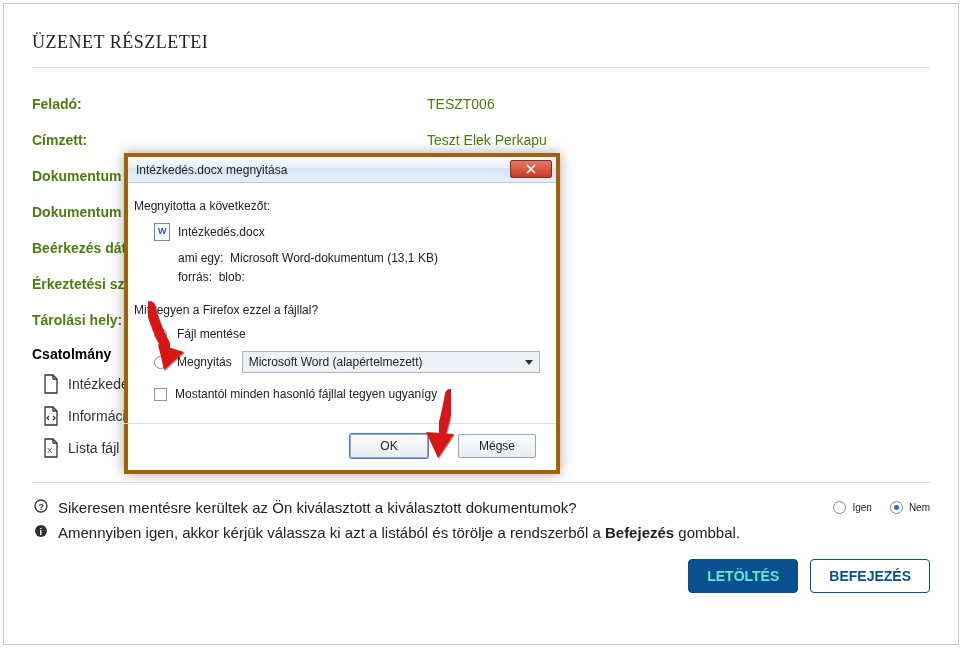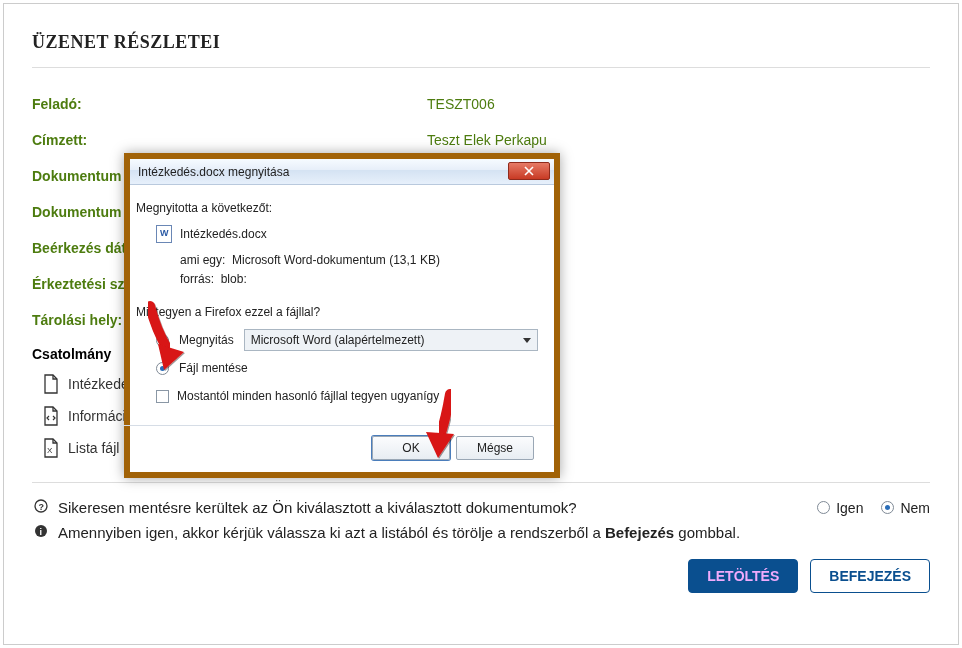--- a/index.html
+++ b/index.html
@@ -12,21 +12,21 @@
     overflow: hidden;
   }
   .panel {
     position: absolute;
     top: 3px; left: 3px; right: 3px; bottom: 3px;
     border: 1px solid #ccc;
     padding: 28px 28px 18px 28px;
   }
   .panel-title {
     font-size: 18px;
-    font-weight: 700;
+    font-weight: 400;
     letter-spacing: 0.5px;
     color: #222;
     padding-bottom: 14px;
     border-bottom: 1px solid #ddd;
     margin-bottom: 18px;
     font-family: "Georgia", serif;
   }
   .detail-row {
     display: flex;
     padding: 10px 0;
@@ -53,42 +53,42 @@
   .question-row {
     display: flex;
     align-items: center;
     font-size: 15px;
     color: #222;
     padding: 4px 0;
   }
   .question-row .qicon {
     width: 18px; text-align:center; margin-right:8px; color:#333;
   }
-  .yesno { margin-left: auto; display:flex; gap:18px; align-items:center; font-size:14px; }
+  .yesno { margin-left: auto; display:flex; gap:18px; align-items:center; font-size:10px; }
   .yesno label { display:flex; gap:6px; align-items:center; }
   .buttons {
     display:flex; justify-content:flex-end; gap:12px; margin-top:14px;
   }
   .btn {
     padding: 8px 18px;
     font-size: 14px;
     font-weight:700;
     border-radius:4px;
     cursor:pointer;
     border:1px solid #0a4f8f;
   }
-  .btn-primary { background:#0a4f8f; color:#f0abfc; }
+  .btn-primary { background:#0a4f8f; color:#5eead4; }
   .btn-secondary { background:#fff; color:#0a4f8f; }
 
   
   .dialog {
     position:absolute;
     top:153px; left:124px;
     width:436px;
-    border:6px solid #a16207;
+    border:4px solid #a16207;
     box-shadow: 0 0 12px rgba(0,0,0,0.35);
     background:#fff;
     font-size:12px;
     color:#222;
   }
   .dialog-titlebar {
     height:26px;
     background: linear-gradient(to bottom, #f6fbff 0%, #e6eef9 45%, #d5e3f3 46%, #e7f0fb 100%);
     border-bottom:1px solid #b9c9dd;
     display:flex; align-items:center;
@@ -136,21 +136,21 @@
   }
   .dlg-select .caret { width:0;height:0;border-left:4px solid transparent;border-right:4px solid transparent;border-top:5px solid #333; }
   .dlg-checkbox-row {
     display:flex; align-items:center; gap:8px;
     margin:14px 0 0 20px;
   }
   .dlg-checkbox {
     width:13px; height:13px; border:1px solid #8a97a5; background:#fff;
   }
   .dlg-sep { border-top:1px solid #d6dde6; margin:22px -16px 10px -16px; }
-  .dlg-buttons { display:flex; justify-content:flex-end; gap:6px; padding-right:4px; }
+  .dlg-buttons { display:flex; justify-content:flex-end; gap:30px; padding-right:4px; }
   .dlg-btn {
     width:78px; height:24px;
     background: linear-gradient(to bottom,#fbfcfd,#e8edf2);
     border:1px solid #9aa7b5;
     border-radius:2px;
     font-size:12px;
     display:flex; align-items:center; justify-content:center;
     cursor:pointer;
   }
   .dlg-btn.focused { box-shadow: 0 0 0 1px #4a7dbb; }
@@ -287,31 +287,31 @@
       <span class="dlg-file-name">Intézkedés.docx</span>
     </div>
     <div class="dlg-meta">
       <div><span>ami egy:</span>&nbsp;&nbsp;<span>Microsoft Word-dokumentum (13,1 KB)</span></div>
       <div><span>forrás:</span>&nbsp;&nbsp;<span>blob:</span></div>
     </div>
 
     <div class="dlg-question">Mit tegyen a Firefox ezzel a fájllal?</div>
 
     <div class="dlg-option-row">
+      <span class="radio-visual checked"></span>
+      <span>Fájl mentése</span>
+    </div>
+
+    <div class="dlg-option-row">
       <span class="radio-visual"></span>
       <span>Megnyitás</span>
       <div class="dlg-select">
         <span>Microsoft Word (alapértelmezett)</span>
         <span class="caret"></span>
       </div>
-    </div>
-
-    <div class="dlg-option-row">
-      <span class="radio-visual checked"></span>
-      <span>Fájl mentése</span>
     </div>
 
     <div class="dlg-checkbox-row">
       <span class="dlg-checkbox"></span>
       <span>Mostantól minden hasonló fájllal tegyen ugyanígy</span>
     </div>
 
     <div class="dlg-sep"></div>
 
     <div class="dlg-buttons">

